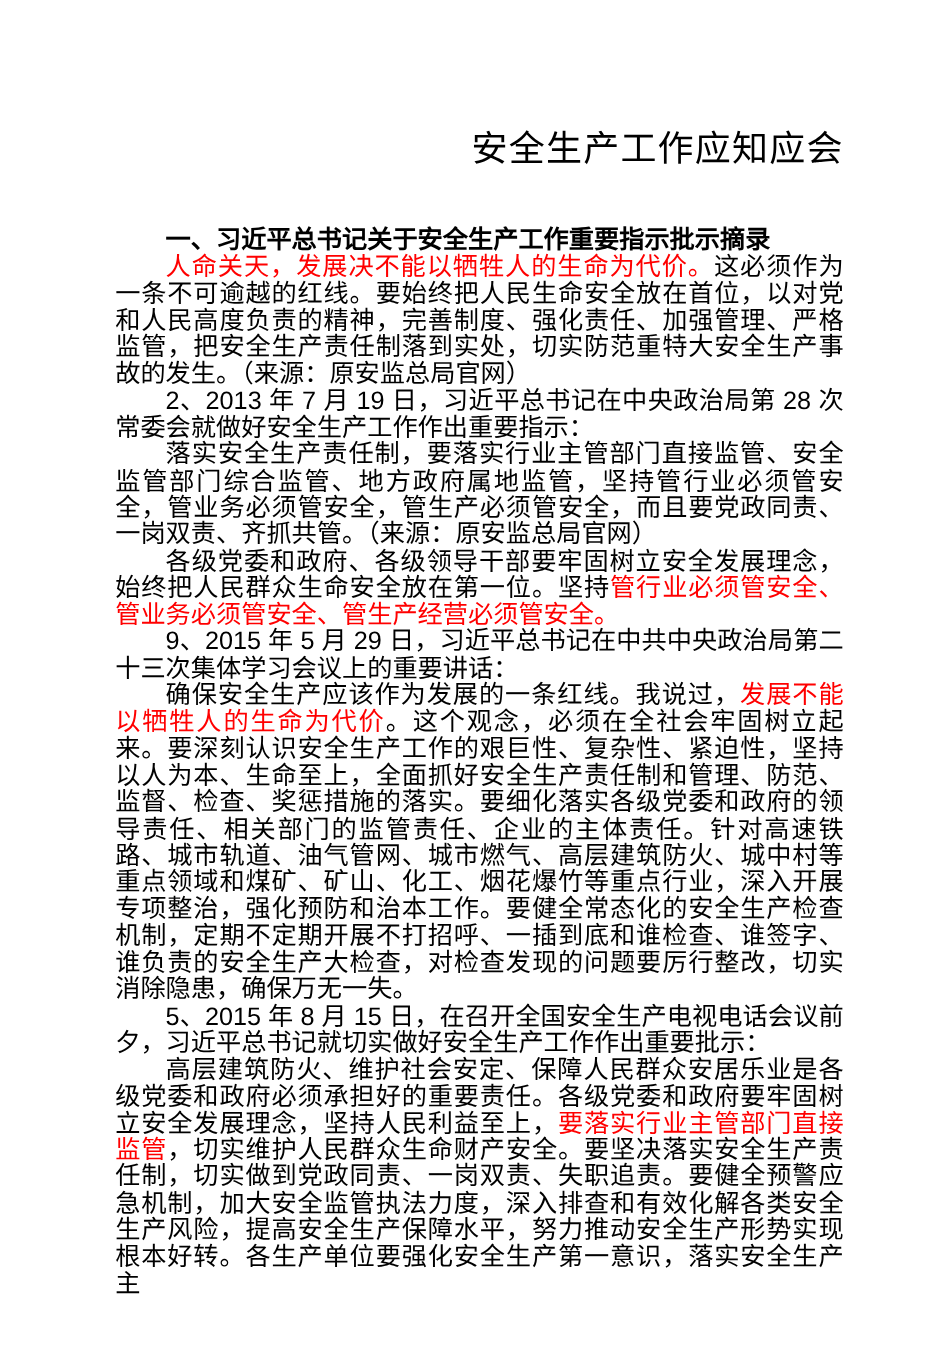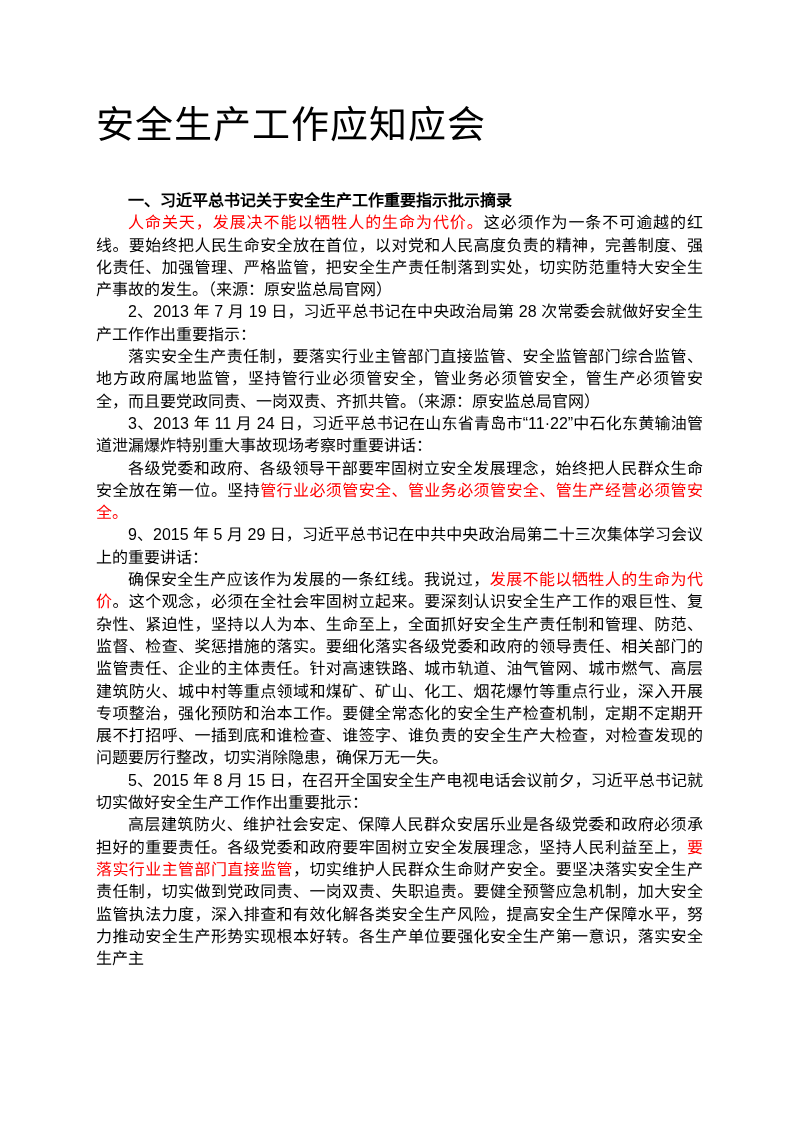--- a/index.html
+++ b/index.html
@@ -18,30 +18,30 @@
     height: 1122px;
     background: var(--paper);
     box-sizing: border-box;
     padding: 104px 90px 0 96px;
     overflow: hidden;
     font-family: "Liberation Sans", "DejaVu Sans", sans-serif;
     color: var(--ink);
   }
   .doc-title {
     margin: 0 0 44px 0;
-    font-size: 38px;
+    font-size: 30px;
     font-weight: 500;
     line-height: 42px;
-    text-align: left;
+    text-align: right;
     letter-spacing: 1px;
     color: var(--ink);
   }
   .doc-body p {
     margin: 0;
-    font-size: 16px;
+    font-size: 21px;
     line-height: 22.3px;
     text-align: justify;
     text-justify: inter-ideograph;
     text-indent: 2em;
     color: var(--ink);
   }
   .doc-body p.heading {
     font-weight: 700;
   }
   .doc-body .red {
@@ -51,20 +51,19 @@
 </head>
 <body>
 
 <div class="page">
   <h1 class="doc-title">安全生产工作应知应会</h1>
   <div class="doc-body">
       <p class="heading"><span>一、习近平总书记关于安全生产工作重要指示批示摘录</span></p>
       <p><span class="red">人命关天，发展决不能以牺牲人的生命为代价。</span><span>这必须作为一条不可逾越的红线。要始终把人民生命安全放在首位，以对党和人民高度负责的精神，完善制度、强化责任、加强管理、严格监管，把安全生产责任制落到实处，切实防范重特大安全生产事故的发生。（来源：原安监总局官网）</span></p>
       <p><span>2、2013 年 7 月 19 日，习近平总书记在中央政治局第 28 次常委会就做好安全生产工作作出重要指示：</span></p>
       <p><span>落实安全生产责任制，要落实行业主管部门直接监管、安全监管部门综合监管、地方政府属地监管，坚持管行业必须管安全，管业务必须管安全，管生产必须管安全，而且要党政同责、一岗双责、齐抓共管。（来源：原安监总局官网）</span></p>
-      <p><span>3、2013 年 11 月 24 日，习近平总书记在山东省青岛市“11·22”中石化东黄输油管道泄漏爆炸特别重大事故现场考察时重要讲话：</span></p>
       <p><span>各级党委和政府、各级领导干部要牢固树立安全发展理念，始终把人民群众生命安全放在第一位。坚持</span><span class="red">管行业必须管安全、管业务必须管安全、管生产经营必须管安全。</span></p>
       <p><span>9、2015 年 5 月 29 日，习近平总书记在中共中央政治局第二十三次集体学习会议上的重要讲话：</span></p>
       <p><span>确保安全生产应该作为发展的一条红线。我说过，</span><span class="red">发展不能以牺牲人的生命为代价</span><span>。这个观念，必须在全社会牢固树立起来。要深刻认识安全生产工作的艰巨性、复杂性、紧迫性，坚持以人为本、生命至上，全面抓好安全生产责任制和管理、防范、监督、检查、奖惩措施的落实。要细化落实各级党委和政府的领导责任、相关部门的监管责任、企业的主体责任。针对高速铁路、城市轨道、油气管网、城市燃气、高层建筑防火、城中村等重点领域和煤矿、矿山、化工、烟花爆竹等重点行业，深入开展专项整治，强化预防和治本工作。要健全常态化的安全生产检查机制，定期不定期开展不打招呼、一插到底和谁检查、谁签字、谁负责的安全生产大检查，对检查发现的问题要厉行整改，切实消除隐患，确保万无一失。</span></p>
       <p><span>5、2015 年 8 月 15 日，在召开全国安全生产电视电话会议前夕，习近平总书记就切实做好安全生产工作作出重要批示：</span></p>
       <p><span>高层建筑防火、维护社会安定、保障人民群众安居乐业是各级党委和政府必须承担好的重要责任。各级党委和政府要牢固树立安全发展理念，坚持人民利益至上，</span><span class="red">要落实行业主管部门直接监管</span><span>，切实维护人民群众生命财产安全。要坚决落实安全生产责任制，切实做到党政同责、一岗双责、失职追责。要健全预警应急机制，加大安全监管执法力度，深入排查和有效化解各类安全生产风险，提高安全生产保障水平，努力推动安全生产形势实现根本好转。各生产单位要强化安全生产第一意识，落实安全生产主</span></p>
     </div>
 </div>
 
 </body></html>

